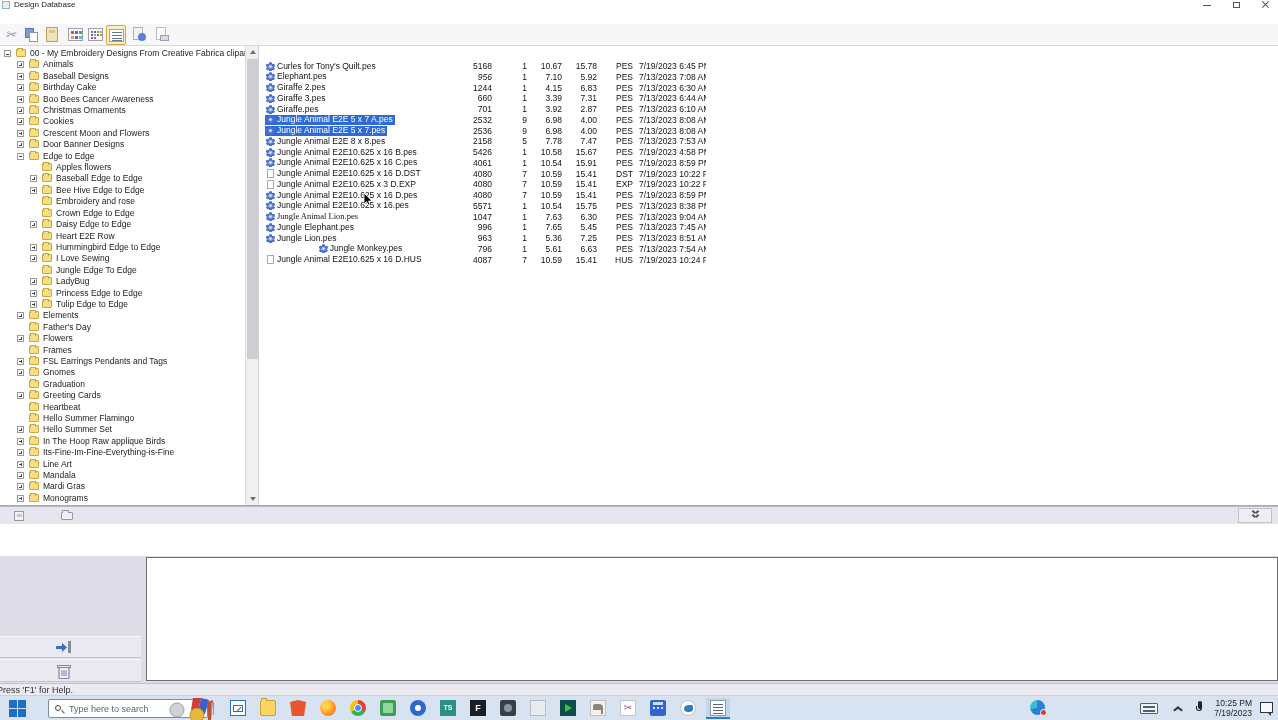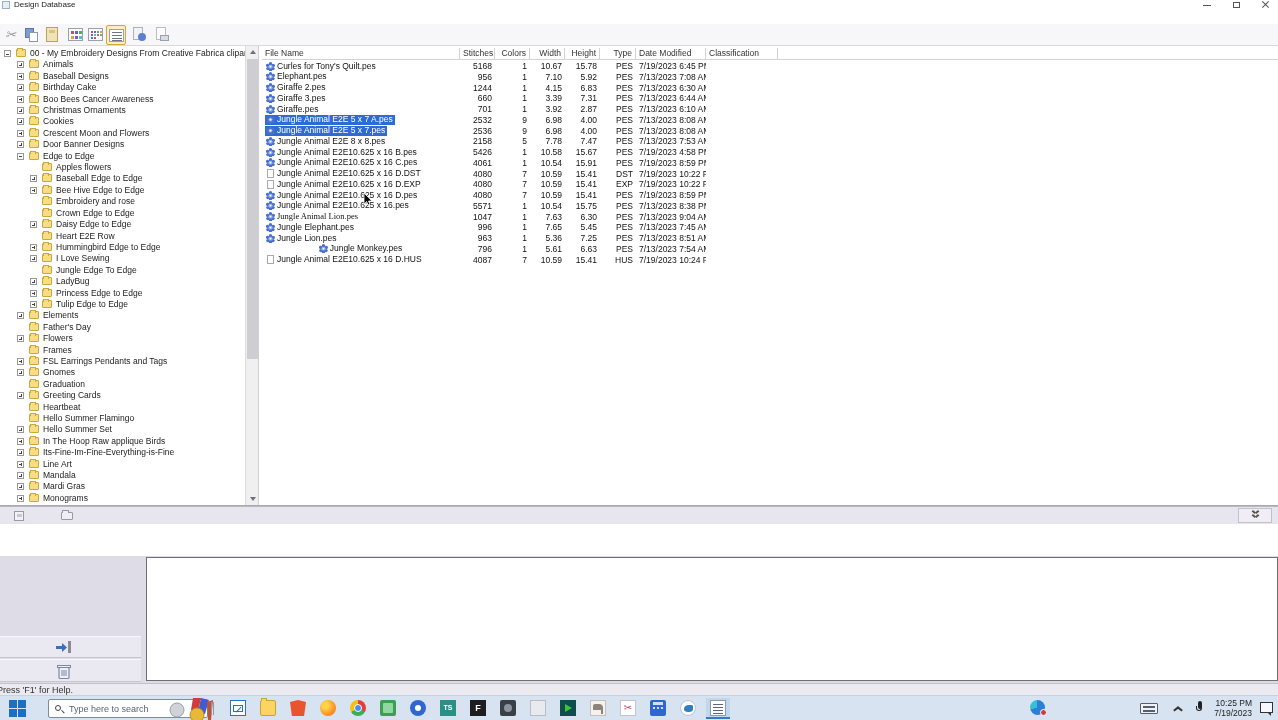--- a/index.html
+++ b/index.html
@@ -545,30 +545,20 @@
       <span class="sarrow" id="sarr-up">
           <i></i>
         </span>
       <span id="sthumb"></span>
       <span class="sarrow" id="sarr-dn">
           <i></i>
         </span>
     </div>
     <div id="vsplit"></div>
     <div id="filelist">
-      <div id="lheader">
-          <span class="hcell" style="left: 0px; width: 198px; text-align: left;">File Name</span>
-          <span class="hcell" style="left: 198px; width: 35px; text-align: right;">Stitches</span>
-          <span class="hcell" style="left: 233px; width: 35px; text-align: right;">Colors</span>
-          <span class="hcell" style="left: 268px; width: 35px; text-align: right;">Width</span>
-          <span class="hcell" style="left: 303px; width: 35px; text-align: right;">Height</span>
-          <span class="hcell" style="left: 338px; width: 36px; text-align: right;">Type</span>
-          <span class="hcell" style="left: 374px; width: 70px; text-align: left;">Date Modified</span>
-          <span class="hcell" style="left: 444px; width: 72px; text-align: left;">Classification</span>
-        </div>
       <div id="lrows">
           <div class="lrow">
             <span class="lcell" style="left: 0px; width: 198px; text-align: left;"><span class="name-chip">
                 <span class="fic">
                   <svg width="9" height="9" viewBox="0 0 9 9">
                     <circle cx="4.5" cy="1.7" r="1.7" fill="#4a6fce"></circle>
                     <circle cx="7.3" cy="3.4" r="1.7" fill="#4a6fce"></circle>
                     <circle cx="7" cy="6.6" r="1.7" fill="#4a6fce"></circle>
                     <circle cx="4.5" cy="7.8" r="1.7" fill="#4a6fce"></circle>
                     <circle cx="1.9" cy="6.6" r="1.7" fill="#4a6fce"></circle>
@@ -596,21 +586,21 @@
                     <circle cx="7" cy="6.6" r="1.7" fill="#4a6fce"></circle>
                     <circle cx="4.5" cy="7.8" r="1.7" fill="#4a6fce"></circle>
                     <circle cx="1.9" cy="6.6" r="1.7" fill="#4a6fce"></circle>
                     <circle cx="1.6" cy="3.4" r="1.7" fill="#4a6fce"></circle>
                     <circle cx="4.5" cy="4.6" r="1.9" fill="#8fb0ef"></circle>
                     <circle cx="4.5" cy="4.6" r="0.9" fill="#fff"></circle>
                   </svg>
                 </span>
                 <span>Elephant.pes</span>
               </span></span>
-            <span class="lcell" style="left: 198px; width: 35px; text-align: right;">956</span>
+            <span class="lcell" style="left: 198px; width: 35px; text-align: right; font-style: italic;">956</span>
             <span class="lcell" style="left: 233px; width: 35px; text-align: right;">1</span>
             <span class="lcell" style="left: 268px; width: 35px; text-align: right;">7.10</span>
             <span class="lcell" style="left: 303px; width: 35px; text-align: right;">5.92</span>
             <span class="lcell" style="left: 338px; width: 36px; text-align: right;">PES</span>
             <span class="lcell" style="left: 374px; width: 70px; text-align: left;">7/13/2023 7:08 AM</span>
             <span class="lcell" style="left: 444px; width: 72px; text-align: left;"></span>
           </div>
           <div class="lrow">
             <span class="lcell" style="left: 0px; width: 198px; text-align: left;"><span class="name-chip">
                 <span class="fic">
@@ -812,21 +802,21 @@
             <span class="lcell" style="left: 233px; width: 35px; text-align: right;">7</span>
             <span class="lcell" style="left: 268px; width: 35px; text-align: right;">10.59</span>
             <span class="lcell" style="left: 303px; width: 35px; text-align: right;">15.41</span>
             <span class="lcell" style="left: 338px; width: 36px; text-align: right;">DST</span>
             <span class="lcell" style="left: 374px; width: 70px; text-align: left;">7/19/2023 10:22 PM</span>
             <span class="lcell" style="left: 444px; width: 72px; text-align: left;"></span>
           </div>
           <div class="lrow">
             <span class="lcell" style="left: 0px; width: 198px; text-align: left;"><span class="name-chip">
                 <span class="fic-plain"></span>
-                <span>Jungle Animal E2E10.625 x 16 D.EXP</span>
+                <span>Jungle Animal E2E10.625 x 3 D.EXP</span>
               </span></span>
             <span class="lcell" style="left: 198px; width: 35px; text-align: right;">4080</span>
             <span class="lcell" style="left: 233px; width: 35px; text-align: right;">7</span>
             <span class="lcell" style="left: 268px; width: 35px; text-align: right;">10.59</span>
             <span class="lcell" style="left: 303px; width: 35px; text-align: right;">15.41</span>
             <span class="lcell" style="left: 338px; width: 36px; text-align: right;">EXP</span>
             <span class="lcell" style="left: 374px; width: 70px; text-align: left;">7/19/2023 10:22 PM</span>
             <span class="lcell" style="left: 444px; width: 72px; text-align: left;"></span>
           </div>
           <div class="lrow">

